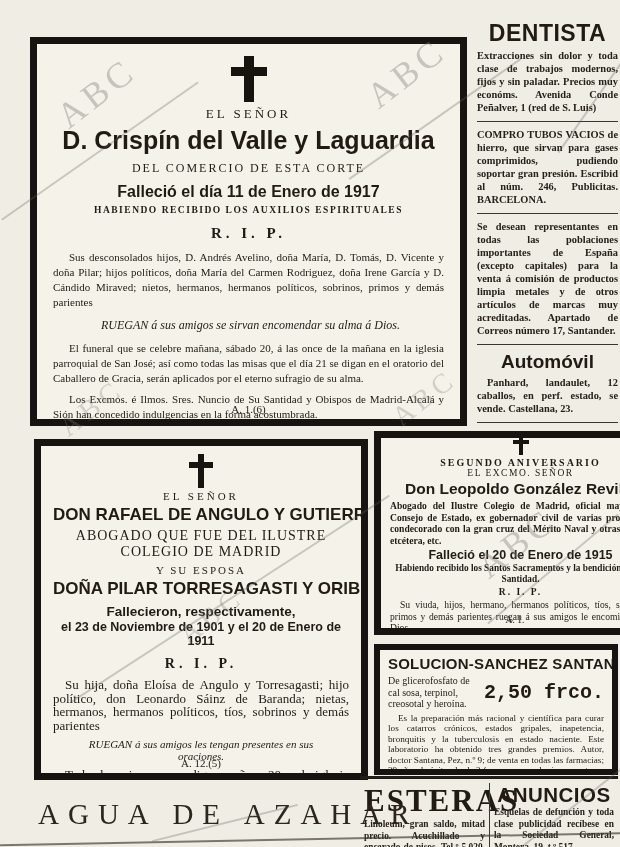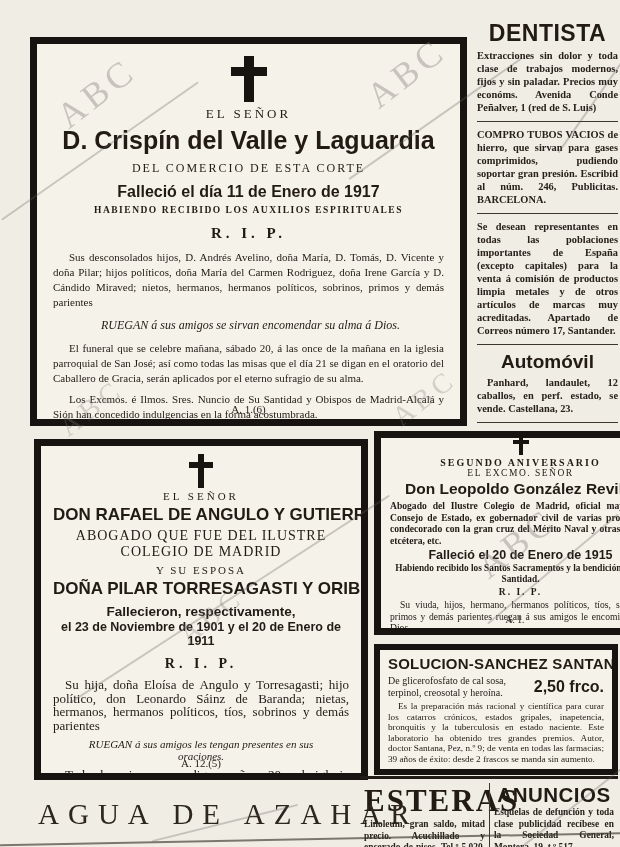--- a/index.html
+++ b/index.html
@@ -102,21 +102,21 @@
 
   
   .boxsol{left:374px; top:644px; width:244px; height:131px; padding:3px 8px; border-width:6px;}
   .boxsol .soltitle{
     font-family:"Liberation Sans", sans-serif; font-weight:bold;
     font-size:15px; margin:2px 0 3px; white-space:nowrap; letter-spacing:.2px;
   }
   .solrow{display:flex; align-items:center; text-align:left; gap:4px;}
   .solrow .lead{font-size:10px; font-weight:normal; line-height:11.5px; flex:1;}
   .solrow .price{
-    font-family:Liberation Sans, sans-serif; font-weight:bold; font-size:16px;
+    font-family:Liberation Mono, monospace; font-weight:bold; font-size:20px;
     white-space:nowrap;
   }
   .boxsol p.body{font-size:9.2px; line-height:10.6px; margin:3px 0; text-indent:10px;}
 
   
   .classifieds{
     position:absolute; left:477px; top:20px; width:141px; text-align:center; z-index:2;
   }
   .ad-title-lg{
     font-family:"Liberation Sans", sans-serif; font-weight:bold;

